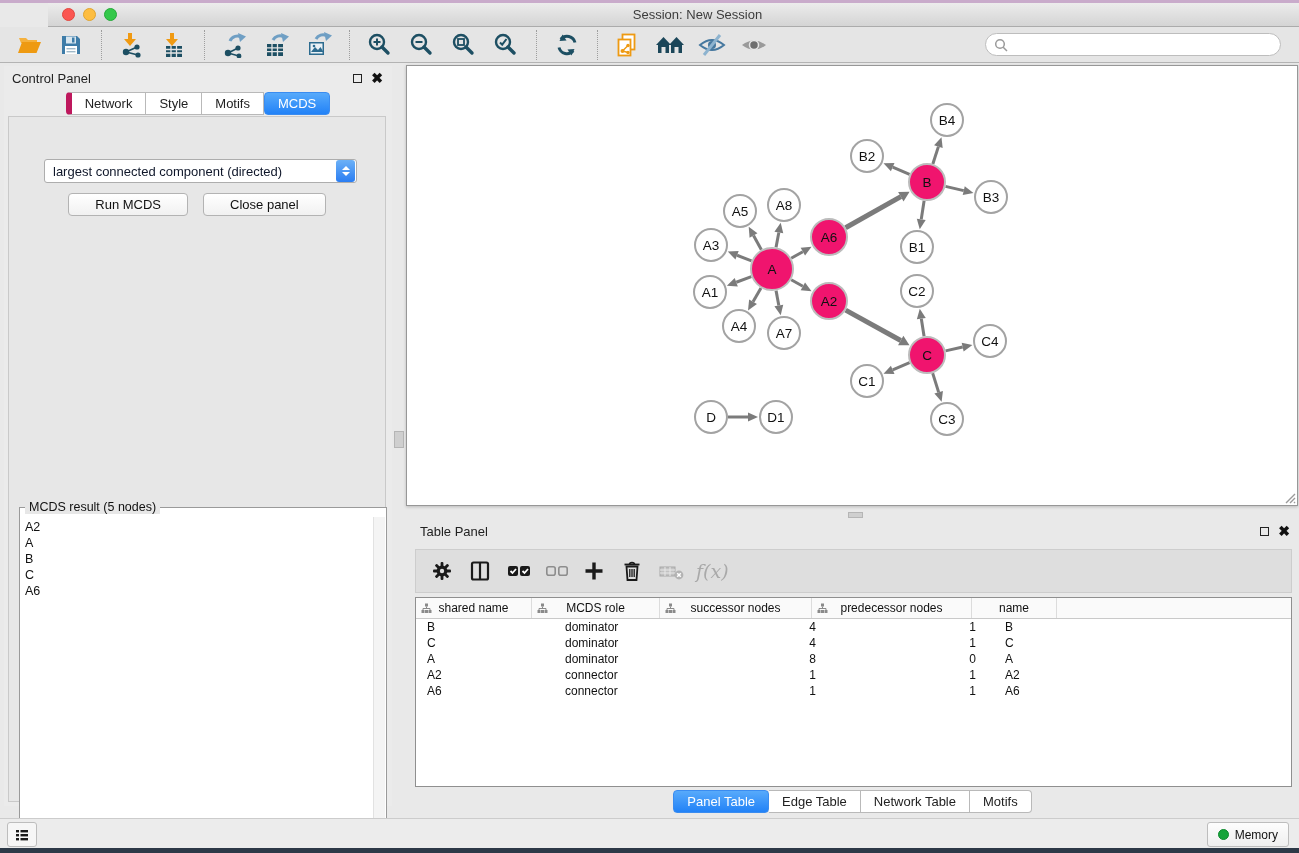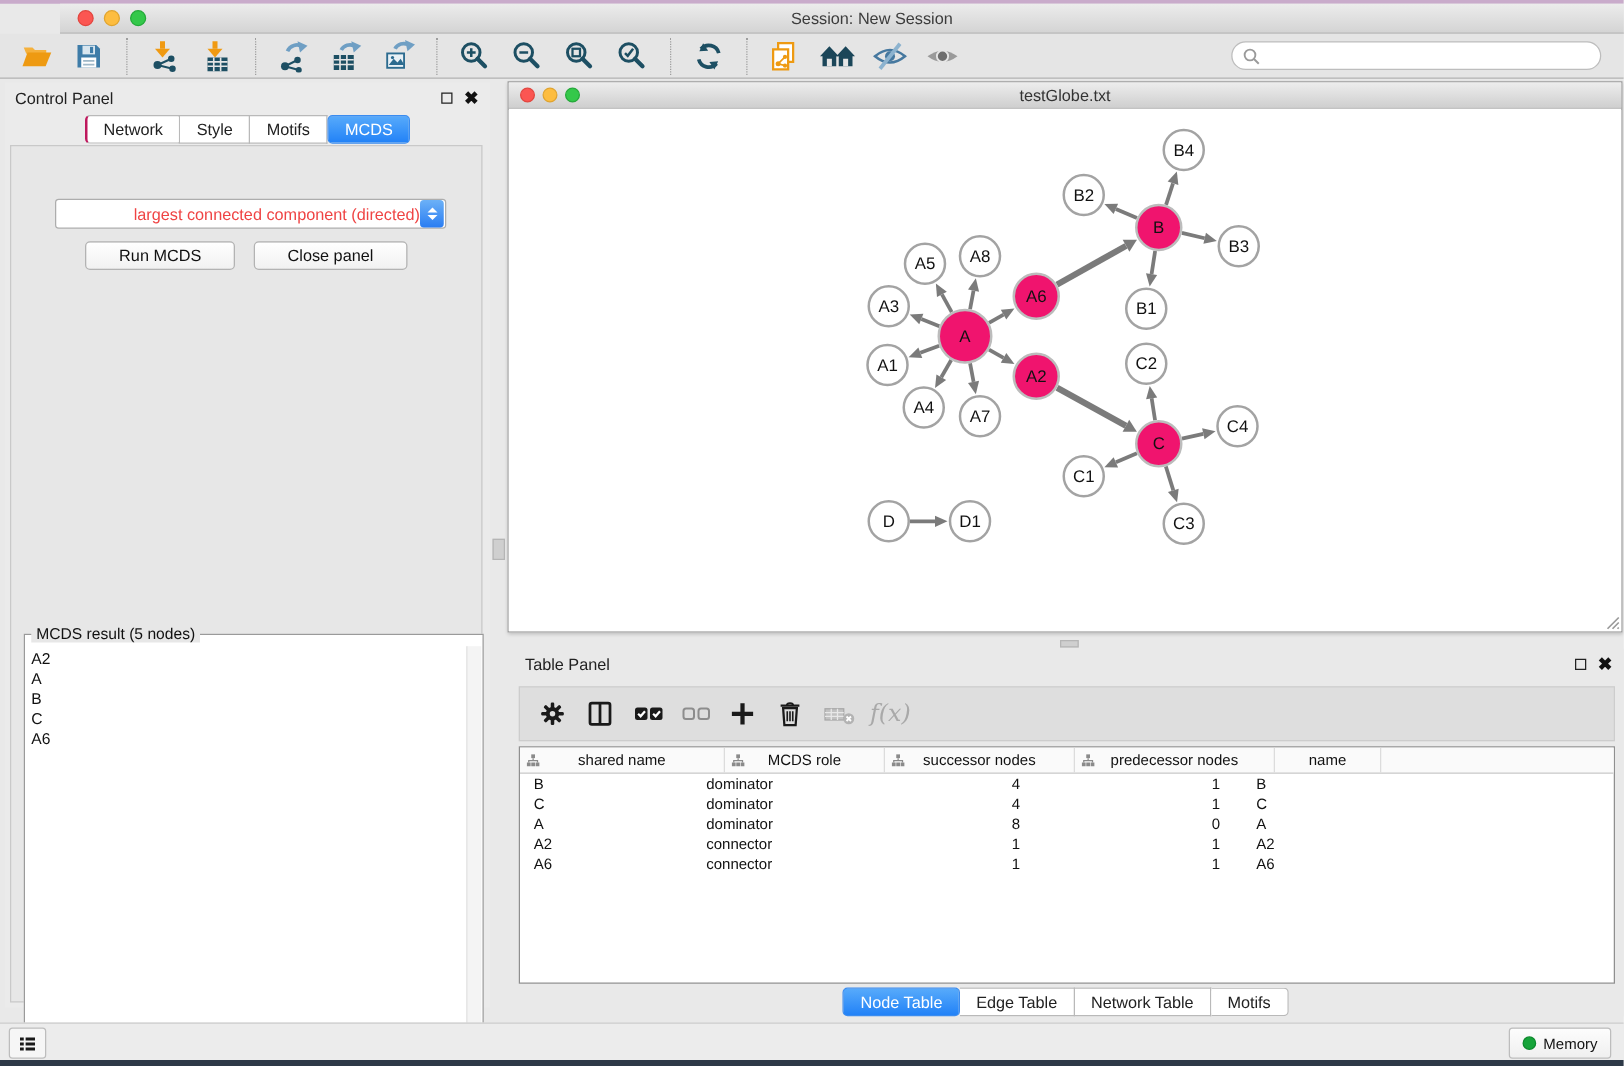--- a/index.html
+++ b/index.html
@@ -30,31 +30,31 @@
   #control-panel { position:absolute; left:4px; top:66px; width:388px; height:740px; background:#ebebeb; }
   .panel-head { height:24px; display:flex; align-items:center; }
   .panel-head .ptitle { font-size:13px; color:#222; margin-left:8px; }
   .panel-head .pbtns { margin-left:auto; display:flex; align-items:center; gap:9px; margin-right:9px; }
   .float-ico { width:9px; height:9px; border:1.6px solid #222; }
   .close-ico { font-size:14px; font-weight:bold; color:#111; line-height:10px; }
 
   .segbar { position:absolute; left:0; right:0; display:flex; justify-content:center; }
   .seg { font-size:13px; color:#222; background:#fff; border:1px solid #b9b9b9; border-left:none;
     padding:3px 13px; }
-  .seg:first-child { border-left:2px solid #be185d; border-radius:4px 0 0 4px; }
+  .seg:first-child { border-left:6px solid #be185d; border-radius:4px 0 0 4px; }
   .seg:last-child { border-radius:0 4px 4px 0; }
   .seg.active { background:linear-gradient(#57aafb,#2282f7); color:#fff; border:1px solid #3a8cf0; border-radius:4px; }
 
   #cp-tabs { top:26px; }
   #cp-content { position:absolute; left:4px; top:50px; width:378px; height:686px;
     background:#e7e7e7; border:1px solid #c9c9c9; }
   #opt-label { position:absolute; top:20px; left:0; right:0; text-align:center; font-size:13px; color:#111; }
   #opt-select { position:absolute; left:35px; top:42px; width:313px; height:24px; background:#fff;
     border:1px solid #adadad; border-radius:3px; display:flex; align-items:center; }
-  #opt-select .val { flex:1; font-size:13px; color:#ef4444; padding-left:8px;text-align:right; }
+  #opt-select .val { flex:1; font-size:13px; color:#0f172a; padding-left:8px; }
   #opt-select .stepper { width:19px; height:22px; margin-right:1px; border-radius:3px;
     background:linear-gradient(#6cb1f7,#2a7df2); display:flex; flex-direction:column; align-items:center; justify-content:center; }
   .chev { width:0; height:0; border-left:4px solid transparent; border-right:4px solid transparent; }
   .chev.up { border-bottom:4px solid #fff; margin-bottom:2px; }
   .chev.down { border-top:4px solid #fff; }
   #cp-buttons { position:absolute; top:76px; left:0; right:0; display:flex; justify-content:center; gap:15px; }
   .mac-btn { font-size:13px; color:#111; background:linear-gradient(#ffffff,#f1f1f1);
     border:1px solid #b3b3b3; border-radius:4px; padding:3px 26px; }
 
   #mcds-group { position:absolute; left:10px; top:390px; width:368px; height:340px;
@@ -302,28 +302,20 @@
             <div class="list-item">B</div>
             <div class="list-item">C</div>
             <div class="list-item">A6</div>
           </div>
         <div id="mcds-scroll"></div>
       </div>
     </div>
   </div>
 
   <div id="net-window">
-    <div id="net-titlebar">
-      <div class="lights">
-        <span class="light red"></span>
-        <span class="light yellow"></span>
-        <span class="light green"></span>
-      </div>
-      <span class="title">testGlobe.txt</span>
-    </div>
     <div id="net-canvas">
       <svg id="graph" width="890" height="417">
           <line x1="354.3722984559506" y1="161.73729095141053" x2="346.52616560151733" y2="147.51617515275024" stroke="#7b7b7b" stroke-width="3"></line>
           <polygon points="341.695392172404,138.7603983124823 350.4662651796379,145.34232710964923 342.58606602339677,149.69002319585124" fill="#7b7b7b"></polygon>
           <line x1="369.05434777110406" y1="159.37681188744492" x2="371.83992101859485" y2="144.520421234161" stroke="#7b7b7b" stroke-width="3"></line>
           <polygon points="373.6828063690967,134.6916993648178 376.2628458597993,145.34971964188685 367.4169961773904,143.69112282643516" fill="#7b7b7b"></polygon>
           <line x1="344.52754906265756" y1="172.94526520498002" x2="330.0558466475268" y2="167.25148064820726" stroke="#7b7b7b" stroke-width="3"></line>
           <polygon points="320.75018713055294,163.5902375595618 331.7034060374172,163.06393386556903 328.40828725763635,171.4390274308455" fill="#7b7b7b"></polygon>
           <line x1="344.3735431949815" y1="188.6517501050875" x2="329.25185411547807" y2="194.26140895716136" stroke="#7b7b7b" stroke-width="3"></line>
           <polygon points="319.87619193137874,197.7394771867466 327.6867234121647,190.04236097431667 330.8169848187914,198.48045694000606" fill="#7b7b7b"></polygon>
@@ -469,21 +461,21 @@
             <circle cx="21" cy="16" r="4.4" fill="#b3b3b3"></circle>
             <path d="M19.2 14.2l3.6 3.6M22.8 14.2l-3.6 3.6" stroke="#fff" stroke-width="1.5"></path>
           </svg>
       </span>
       <span class="tp-icon">
         <span class="fx-label">f(x)</span>
       </span>
     </div>
     <div id="data-table">
       <div class="thead" id="table-head">
-          <div class="th" style="width: 164px;">
+          <div class="th" style="width: 116px;">
             <svg width="11" height="11" viewBox="0 0 11 11" class="tree-ico">
               <rect x="4" y="0.5" width="3" height="3" fill="#8a8a8a"></rect>
               <rect x="0.5" y="7" width="3" height="3" fill="#8a8a8a"></rect>
               <rect x="4" y="7" width="3" height="3" fill="#8a8a8a"></rect>
               <rect x="7.5" y="7" width="3" height="3" fill="#8a8a8a"></rect>
               <path d="M5.5 3.5v2M2 7V5.5h7V7" stroke="#8a8a8a" fill="none"></path>
             </svg>
             <span>shared name</span>
           </div>
           <div class="th" style="width: 128px;">
@@ -553,21 +545,21 @@
           <div class="trow">
             <div class="td l" style="width: 138px;">A6</div>
             <div class="td l" style="width: 128px;">connector</div>
             <div class="td r" style="width: 152px;">1</div>
             <div class="td r" style="width: 160px;">1</div>
             <div class="td l" style="width: 85px;">A6</div>
           </div>
         </div>
     </div>
     <div class="segbar" id="tp-tabs">
-        <span class="seg active">Node Table</span>
+        <span class="seg active">Panel Table</span>
         <span class="seg">Edge Table</span>
         <span class="seg">Network Table</span>
         <span class="seg">Motifs</span>
       </div>
   </div>
 
   <div id="statusbar">
     <span id="list-btn">
       <svg width="16" height="16" viewBox="0 0 16 16">
           <rect x="2" y="3" width="3" height="2.4" fill="#1a1a1a"></rect>

